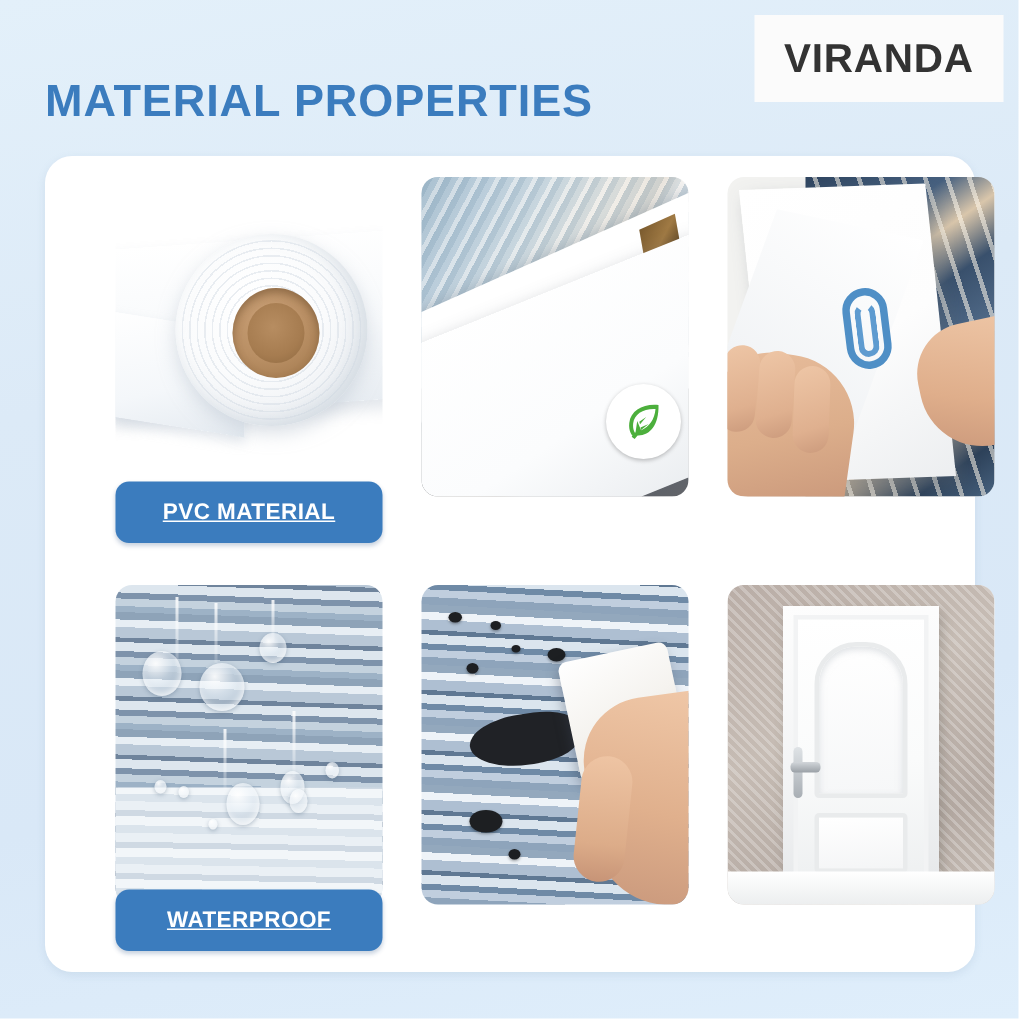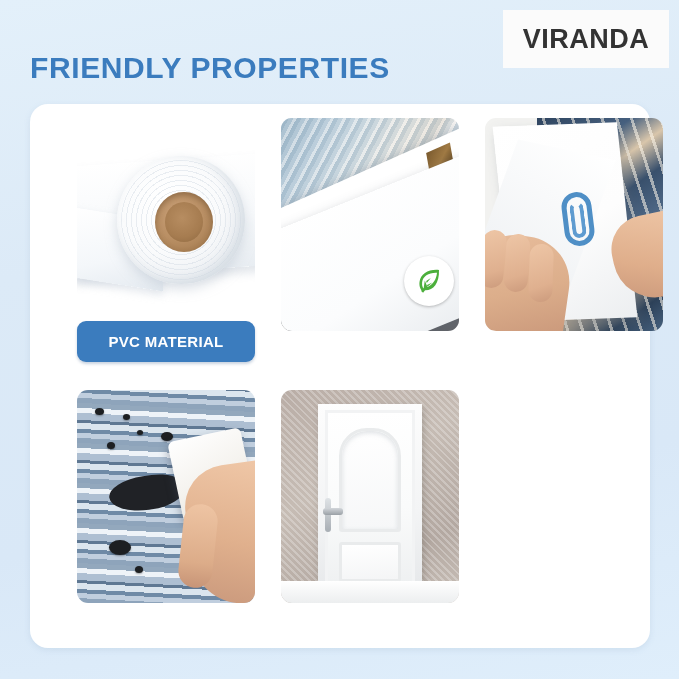--- a/index.html
+++ b/index.html
@@ -45,20 +45,21 @@
     position:absolute; left:0; top:0; width:178px; height:213px;
     border-radius:11px; overflow:hidden;
   }
   .tile-label{
     position:absolute; left:0; bottom:0; width:178px; height:41px;
     background:#3b7cbe; border-radius:9px;
     display:flex; align-items:center; justify-content:center; text-align:center;
     color:#ffffff; font-size:15px; font-weight:bold; letter-spacing:.3px;
     line-height:1.02; padding:0 4px;
     box-shadow:0 2px 3px rgba(40,80,130,.25);
+    text-decoration:underline;
   }
   .tile-label.two-line{ font-size:14.6px; line-height:1.05; }
 
   
   
   .ph-pvc{ background:#ffffff; }
   .ph-pvc .roll-sheet{
     position:absolute; left:-6px; top:42px; width:196px; height:112px;
     background:linear-gradient(178deg,#ffffff 0%,#f7f9fb 55%,#e8edf2 100%);
     transform:rotate(-4deg);
@@ -285,21 +286,21 @@
     position:absolute; left:0; bottom:18px; width:178px; height:3px; background:#dcdfe1;
   }
 </style>
 </head>
 <body>
 
 <div class="logo-box">
   <span class="logo-text">VIRANDA</span>
 </div>
 
-<div class="page-title">FRIENDLY PROPERTIES</div>
+<div class="page-title">MATERIAL PROPERTIES</div>
 
 <div class="card">
   <div class="grid">
 
     <div class="tile">
       <div class="tile-photo ph-pvc">
         <div class="roll-sheet"></div>
         <div class="roll-tail"></div>
         <div class="roll-body"></div>
         <div class="roll-rings"></div>
@@ -336,20 +337,41 @@
         <div class="clip"></div>
         <div class="clip-in"></div>
         <div class="hand-r"></div>
         <div class="hand-l"></div>
         <div class="finger f1"></div>
         <div class="finger f2"></div>
         <div class="finger f3"></div>
       </div>
     </div>
 
+    <div class="tile">
+      <div class="tile-photo ph-wtr">
+        <div class="lower"></div>
+        <div class="trail" style="left:40px;top:8px;height:46px;"></div>
+        <div class="trail" style="left:66px;top:12px;height:40px;"></div>
+        <div class="trail" style="left:104px;top:10px;height:28px;"></div>
+        <div class="trail" style="left:72px;top:96px;height:40px;"></div>
+        <div class="trail" style="left:118px;top:84px;height:44px;"></div>
+        <div class="drop" style="left:18px;top:44px;width:26px;height:30px;"></div>
+        <div class="drop" style="left:56px;top:52px;width:30px;height:32px;"></div>
+        <div class="drop" style="left:96px;top:32px;width:18px;height:20px;"></div>
+        <div class="drop" style="left:74px;top:132px;width:22px;height:28px;"></div>
+        <div class="drop" style="left:110px;top:124px;width:16px;height:22px;"></div>
+        <div class="drop" style="left:116px;top:136px;width:12px;height:16px;"></div>
+        <div class="drop" style="left:26px;top:130px;width:8px;height:9px;"></div>
+        <div class="drop" style="left:42px;top:134px;width:7px;height:8px;"></div>
+        <div class="drop" style="left:62px;top:156px;width:6px;height:7px;"></div>
+        <div class="drop" style="left:140px;top:118px;width:9px;height:11px;"></div>
+      </div>
+      <div class="tile-label">WATERPROOF</div>
+    </div>
 
     <div class="tile">
       <div class="tile-photo ph-cln">
         <div class="stain" style="left:18px;top:18px;width:9px;height:7px;"></div>
         <div class="stain" style="left:46px;top:24px;width:7px;height:6px;"></div>
         <div class="stain" style="left:60px;top:40px;width:6px;height:5px;"></div>
         <div class="stain" style="left:84px;top:42px;width:12px;height:9px;"></div>
         <div class="stain" style="left:30px;top:52px;width:8px;height:7px;"></div>
         <div class="smear"></div>
         <div class="stain" style="left:32px;top:150px;width:22px;height:15px;"></div>

